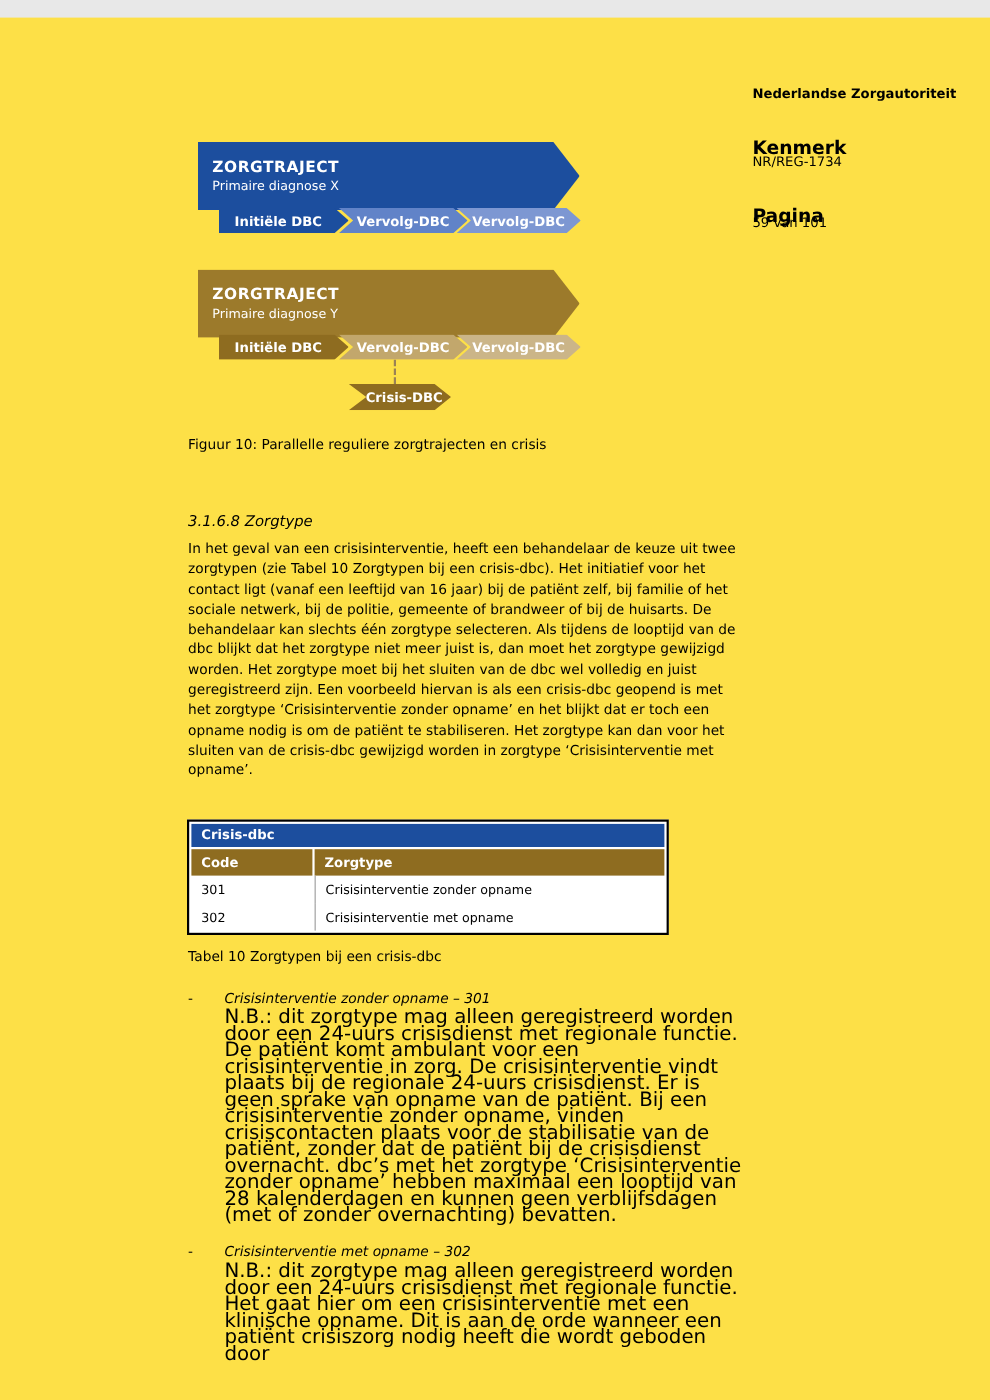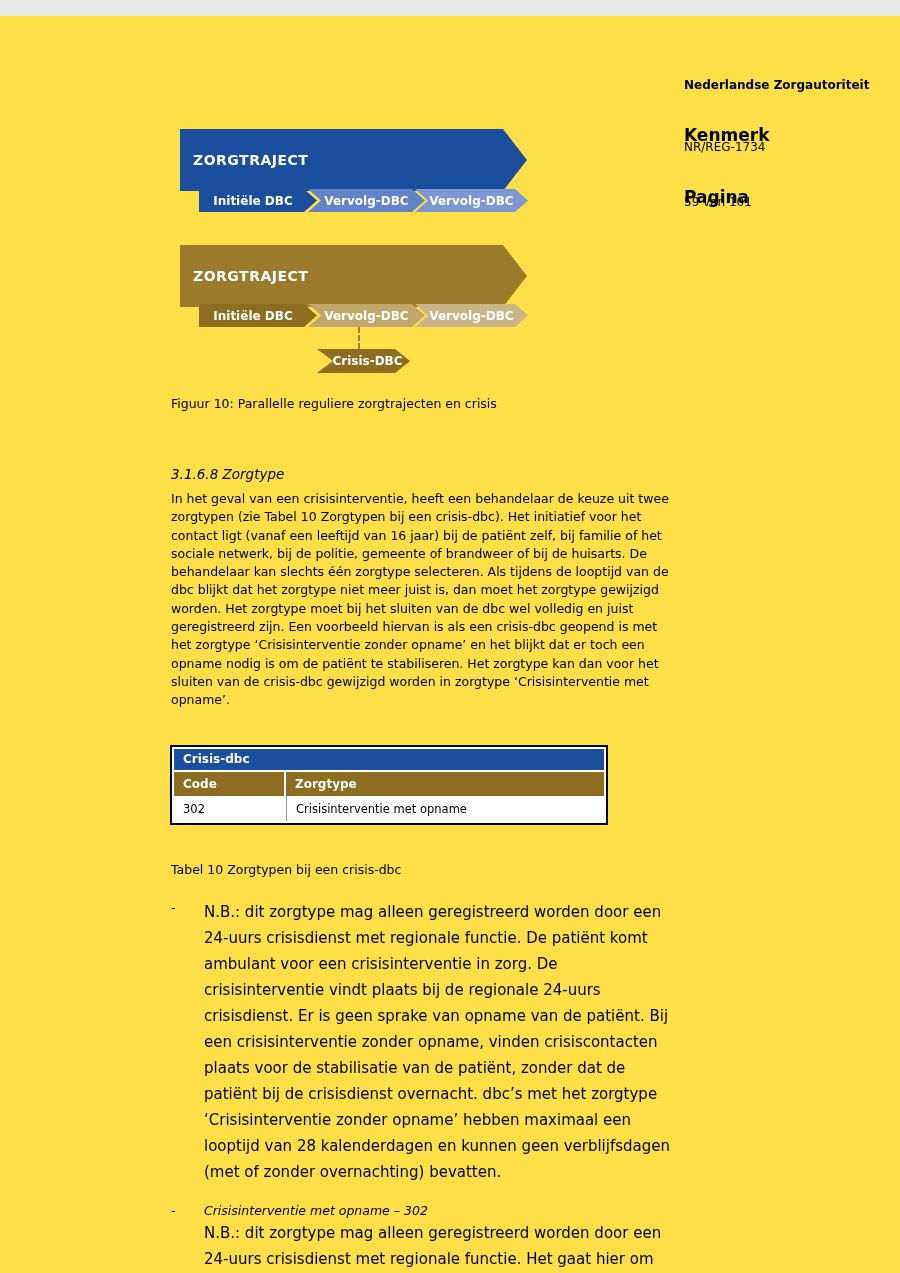--- a/index.html
+++ b/index.html
@@ -58,72 +58,79 @@
   .tbl-row{display:flex;height:25px;align-items:center;font-size:11.5px;}
   .dc1{width:112px;padding-left:9px;box-sizing:border-box;}
   .dc2{flex:1;padding-left:9px;border-left:1px solid #999;height:100%;display:flex;align-items:center;box-sizing:border-box;}
   .tbl-caption{position:absolute;left:171px;top:846px;font-size:12.5px;}
   
   .bullets{position:absolute;left:171px;top:883px;width:505px;}
   .bullet-item{display:flex;margin-bottom:17px;}
   .bullet-dash{width:33px;flex-shrink:0;font-size:12.5px;line-height:18.3px;}
   .bullet-content{flex:1;}
   .bullet-title{font-style:italic;font-size:12.5px;line-height:18.3px;}
-  .bullet-body{font-size:15px;line-height:26px;}
+  .bullet-body{font-size:18px;line-height:15px;}
 </style>
 </head>
 <body>
 
 <div class="page">
 
   <div class="org-title">Nederlandse Zorgautoriteit</div>
   <div class="meta-label" style="top:109px;">Kenmerk</div>
   <div class="meta-value" style="top:124px;">NR/REG-1734</div>
   <div class="meta-label" style="top:171px;">Pagina</div>
   <div class="meta-value" style="top:179px;">59 van 101</div>
 
   <div class="arrow-big blue-big">
     <div class="t1">ZORGTRAJECT</div>
+    <div class="t2">Primaire diagnose X</div>
   </div>
   <div class="seg seg-first row-blue s1 b1">Initiële DBC</div>
   <div class="seg seg-mid row-blue s2 b2">Vervolg-DBC</div>
   <div class="seg seg-mid row-blue s3 b3">Vervolg-DBC</div>
 
   <div class="arrow-big brown-big">
     <div class="t1">ZORGTRAJECT</div>
+    <div class="t2">Primaire diagnose Y</div>
   </div>
   <div class="seg seg-first row-brown s1 g1">Initiële DBC</div>
   <div class="seg seg-mid row-brown s2 g2">Vervolg-DBC</div>
   <div class="seg seg-mid row-brown s3 g3">Vervolg-DBC</div>
   <div class="dash-connector"></div>
   <div class="arrow-crisis">Crisis-DBC</div>
 
   <div class="fig-caption">Figuur 10: Parallelle reguliere zorgtrajecten en crisis</div>
 
   <div class="h-italic" style="top:450px;font-size:13.5px;">3.1.6.8 Zorgtype</div>
 
   <div class="body-par">In het geval van een crisisinterventie, heeft een behandelaar de keuze uit twee zorgtypen (zie Tabel 10 Zorgtypen bij een crisis-dbc). Het initiatief voor het contact ligt (vanaf een leeftijd van 16 jaar) bij de patiënt zelf, bij familie of het sociale netwerk, bij de politie, gemeente of brandweer of bij de huisarts. De behandelaar kan slechts één zorgtype selecteren. Als tijdens de looptijd van de dbc blijkt dat het zorgtype niet meer juist is, dan moet het zorgtype gewijzigd worden. Het zorgtype moet bij het sluiten van de dbc wel volledig en juist geregistreerd zijn. Een voorbeeld hiervan is als een crisis-dbc geopend is met het zorgtype ‘Crisisinterventie zonder opname’ en het blijkt dat er toch een opname nodig is om de patiënt te stabiliseren. Het zorgtype kan dan voor het sluiten van de crisis-dbc gewijzigd worden in zorgtype ‘Crisisinterventie met opname’.</div>
 
   <div class="crisis-table">
     <div class="tbl-title">Crisis-dbc</div>
     <div class="tbl-head">
       <div class="hc hc1">Code</div>
       <div class="hc hc2">Zorgtype</div>
     </div>
     <div class="tbl-row">
+      <div class="dc1">301</div>
+      <div class="dc2">Crisisinterventie zonder opname</div>
+    </div>
+    <div class="tbl-row">
       <div class="dc1">302</div>
       <div class="dc2">Crisisinterventie met opname</div>
     </div>
   </div>
   <div class="tbl-caption">Tabel 10 Zorgtypen bij een crisis-dbc</div>
 
   <div class="bullets">
     <div class="bullet-item">
       <div class="bullet-dash">-</div>
       <div class="bullet-content">
+        <div class="bullet-title">Crisisinterventie zonder opname – 301</div>
         <div class="bullet-body">N.B.: dit zorgtype mag alleen geregistreerd worden door een 24-uurs crisisdienst met regionale functie. De patiënt komt ambulant voor een crisisinterventie in zorg. De crisisinterventie vindt plaats bij de regionale 24-uurs crisisdienst. Er is geen sprake van opname van de patiënt. Bij een crisisinterventie zonder opname, vinden crisiscontacten plaats voor de stabilisatie van de patiënt, zonder dat de patiënt bij de crisisdienst overnacht. dbc’s met het zorgtype ‘Crisisinterventie zonder opname’ hebben maximaal een looptijd van 28 kalenderdagen en kunnen geen verblijfsdagen (met of zonder overnachting) bevatten.</div>
       </div>
     </div>
     <div class="bullet-item">
       <div class="bullet-dash">-</div>
       <div class="bullet-content">
         <div class="bullet-title">Crisisinterventie met opname – 302</div>
         <div class="bullet-body">N.B.: dit zorgtype mag alleen geregistreerd worden door een 24-uurs crisisdienst met regionale functie. Het gaat hier om een crisisinterventie met een klinische opname. Dit is aan de orde wanneer een patiënt crisiszorg nodig heeft die wordt geboden door</div>
       </div>
     </div>

